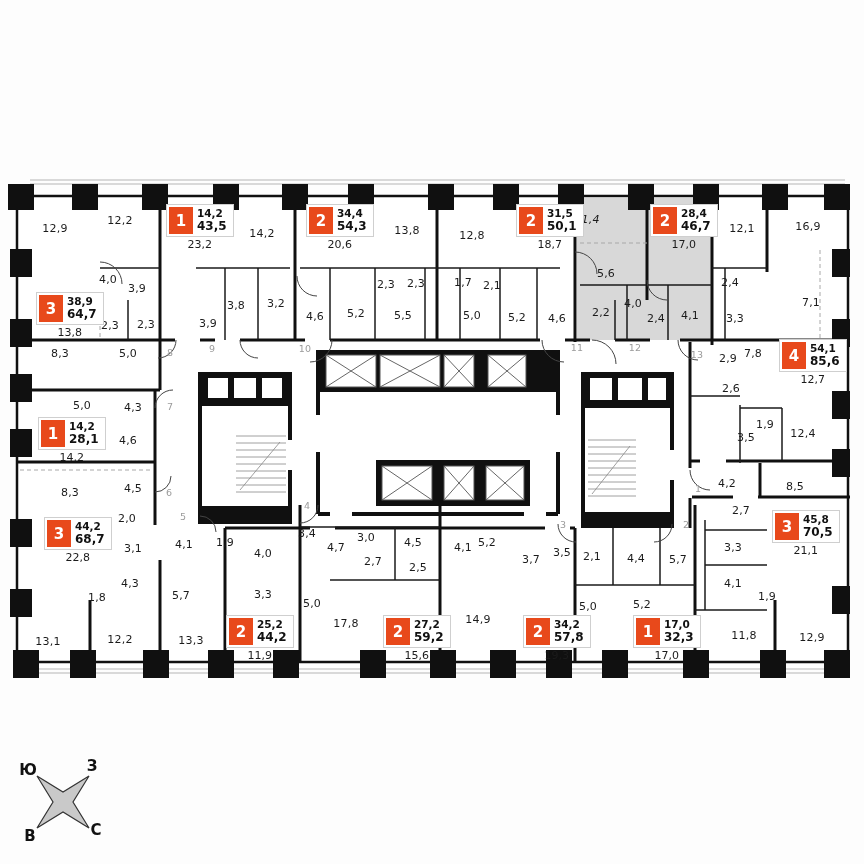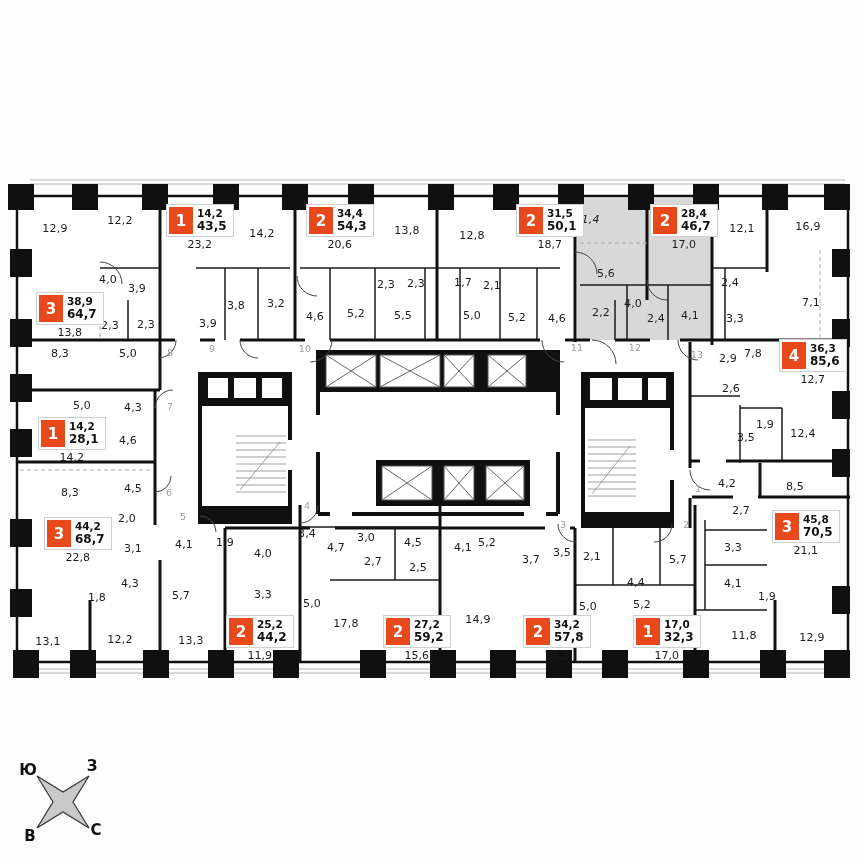--- a/index.html
+++ b/index.html
@@ -344,21 +344,21 @@
       <span class="label" style="left: 373px; top: 561px;">2,7</span>
       <span class="label" style="left: 418px; top: 567px;">2,5</span>
       <span class="label" style="left: 312px; top: 603px;">5,0</span>
       <span class="label" style="left: 346px; top: 623px;">17,8</span>
       <span class="label" style="left: 463px; top: 547px;">4,1</span>
       <span class="label" style="left: 487px; top: 542px;">5,2</span>
       <span class="label" style="left: 531px; top: 559px;">3,7</span>
       <span class="label" style="left: 562px; top: 552px;">3,5</span>
       <span class="label" style="left: 478px; top: 619px;">14,9</span>
       <span class="label" style="left: 592px; top: 556px;">2,1</span>
-      <span class="label" style="left: 636px; top: 558px; margin-top: 24px;">4,4</span>
+      <span class="label" style="left: 636px; top: 558px;">4,4</span>
       <span class="label" style="left: 678px; top: 559px;">5,7</span>
       <span class="label" style="left: 588px; top: 606px;">5,0</span>
       <span class="label" style="left: 642px; top: 604px;">5,2</span>
       <span class="label" style="left: 741px; top: 510px;">2,7</span>
       <span class="label" style="left: 733px; top: 547px;">3,3</span>
       <span class="label" style="left: 733px; top: 583px;">4,1</span>
       <span class="label" style="left: 767px; top: 596px;">1,9</span>
       <span class="label" style="left: 744px; top: 635px;">11,8</span>
       <span class="label" style="left: 812px; top: 637px;">12,9</span>
       <span class="label corr" style="left: 170px; top: 406px;">7</span>
@@ -423,21 +423,21 @@
             <div class="badge-a1">28,4</div>
             <div class="badge-a2">46,7</div>
           </div>
         </div>
         <div class="badge-a3">17,0</div>
       </div>
       <div class="badge" style="left: 779px; top: 339px;">
         <div class="badge-box">
           <div class="badge-num" style="background: rgb(232, 73, 27);">4</div>
           <div class="badge-areas">
-            <div class="badge-a1">36,3</div>
+            <div class="badge-a1">54,1</div>
             <div class="badge-a2">85,6</div>
           </div>
         </div>
         <div class="badge-a3">12,7</div>
       </div>
       <div class="badge" style="left: 38px; top: 417px;">
         <div class="badge-box">
           <div class="badge-num" style="background: rgb(232, 73, 27);">1</div>
           <div class="badge-areas">
             <div class="badge-a1">14,2</div>

